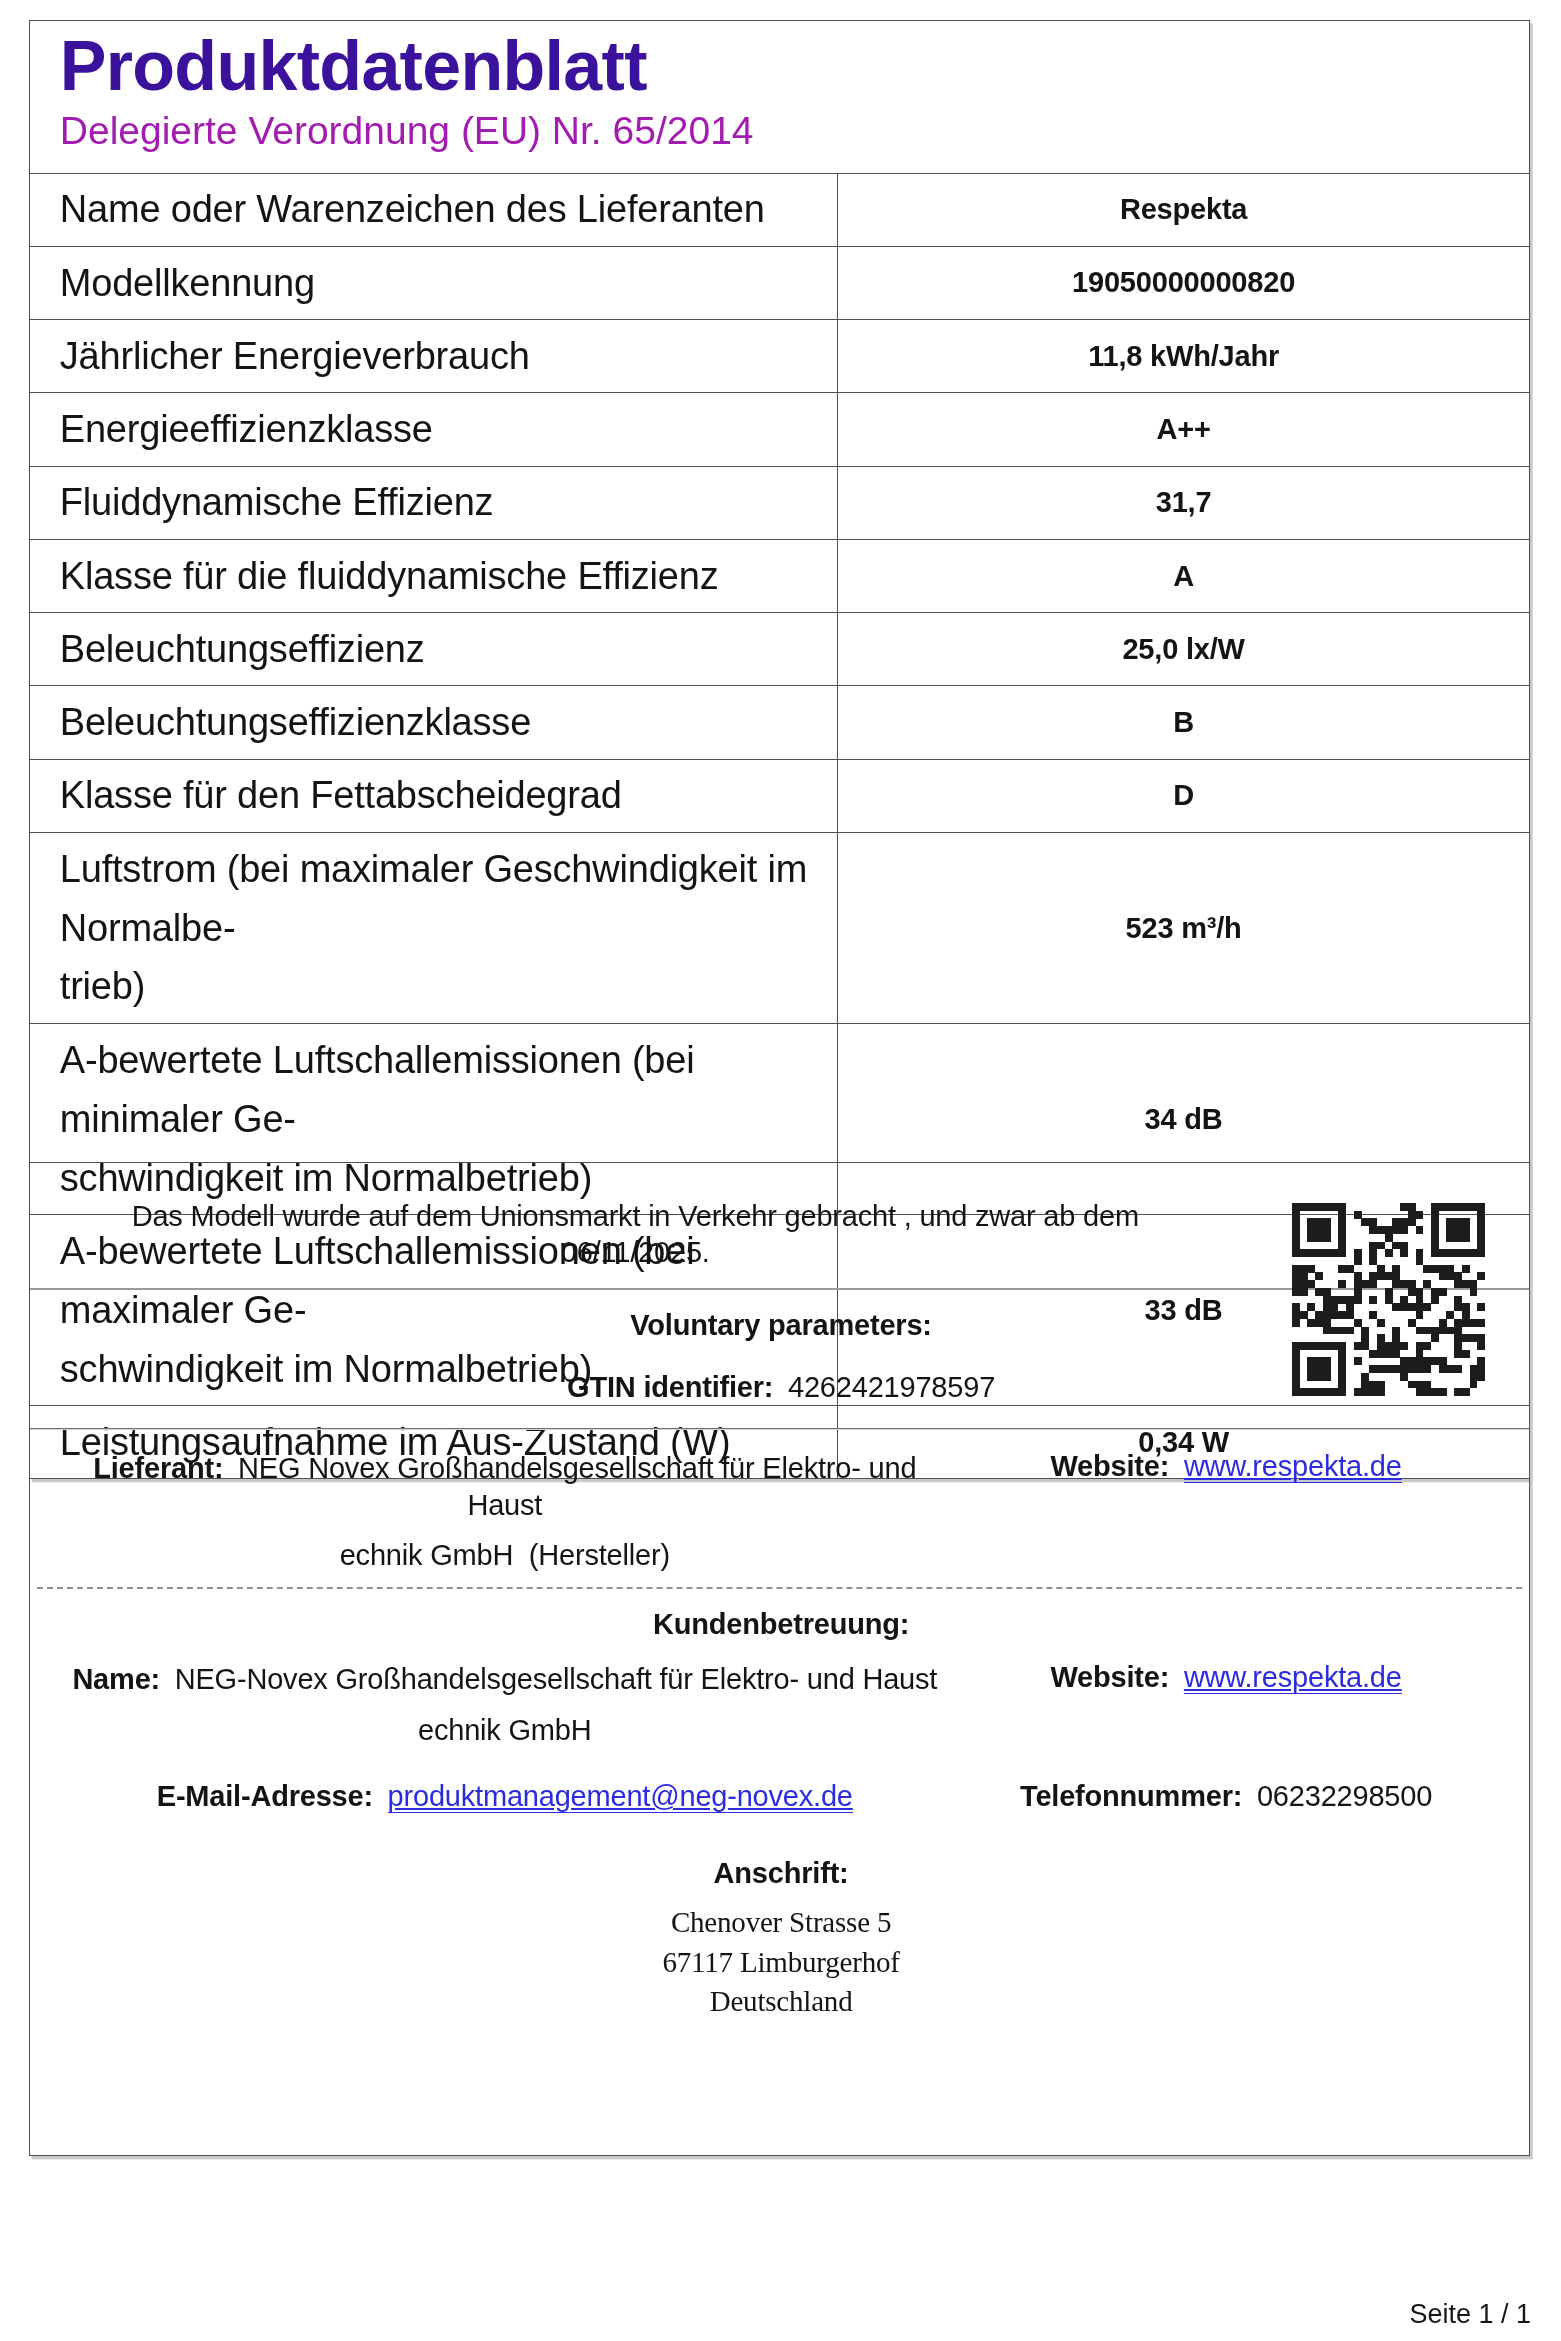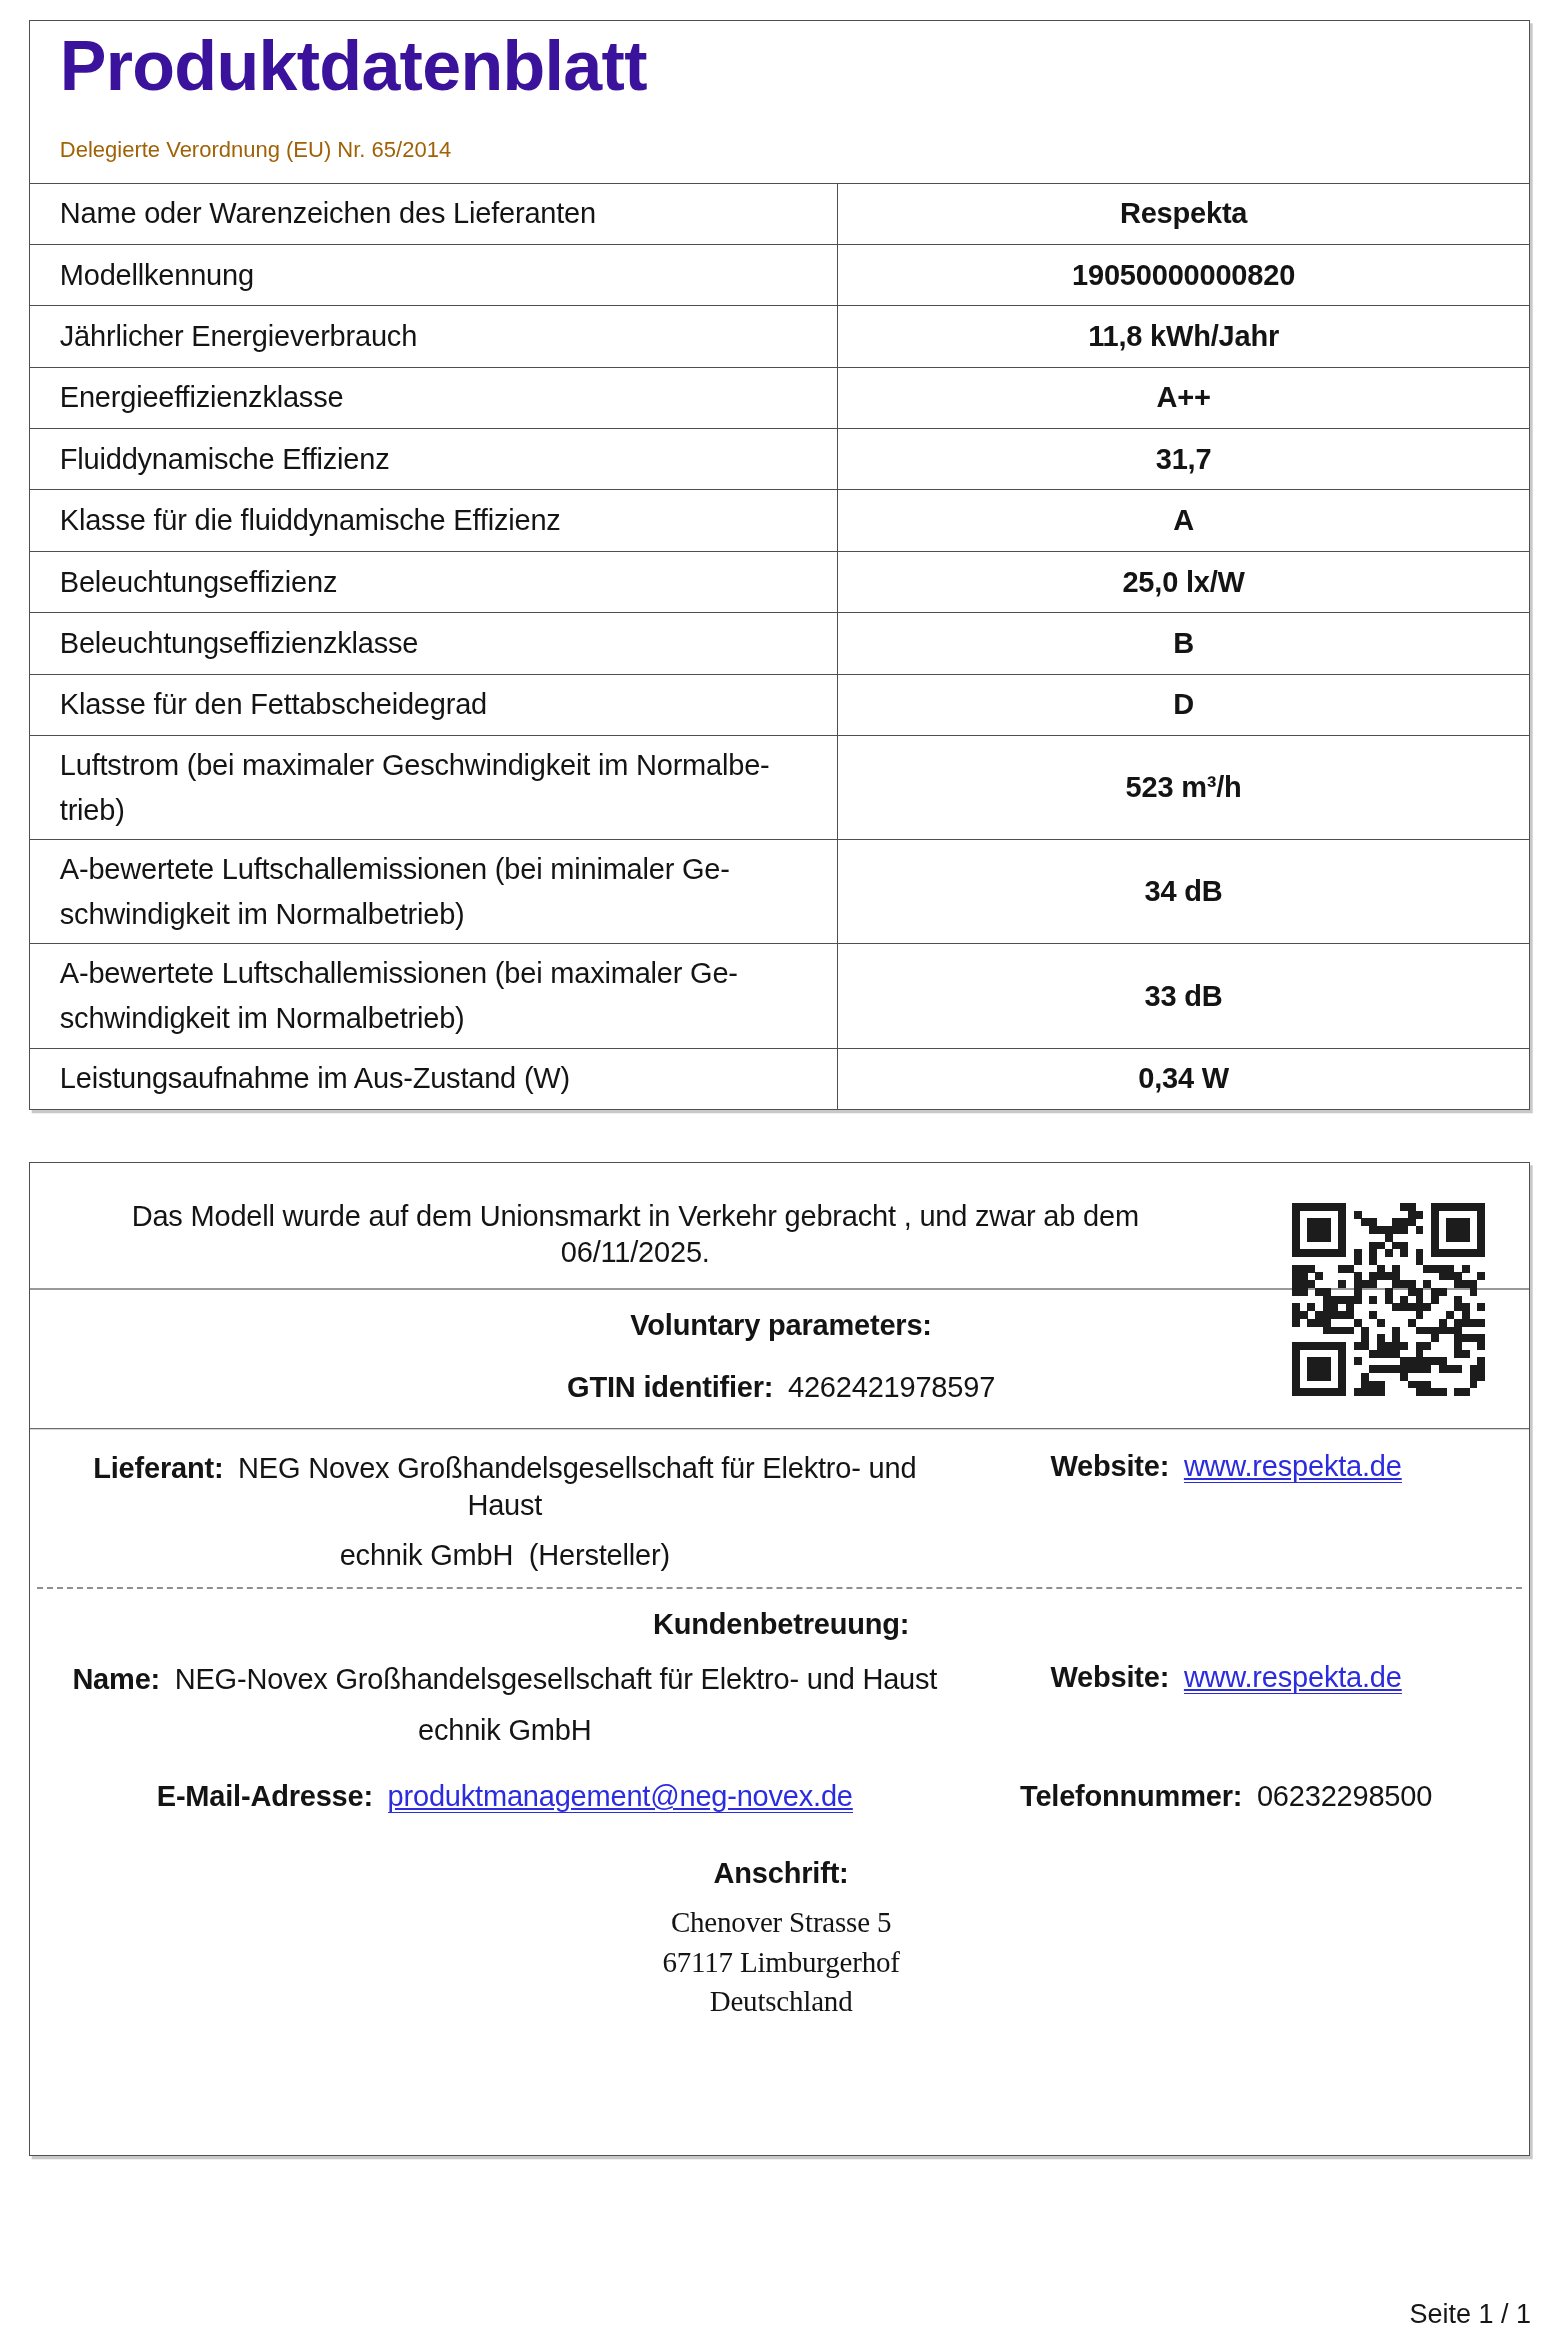--- a/index.html
+++ b/index.html
@@ -32,24 +32,24 @@
   }
   th.headcell{
     text-align:left;vertical-align:top;
     padding:8px 27px 20px 29.4px;font-weight:400;
   }
   .doc-title{
     font-size:70px;line-height:1.08;font-weight:700;
     color:var(--title);letter-spacing:-0.7px;
   }
   .doc-subtitle{
-    font-size:22px;margin-top:32px;color:#a16207;
+    font-size:39px;margin-top:4px;color:#a21caf;
   }
   td.lbl{
-    width:754px;font-size:29px;line-height:1.55;
+    width:754px;font-size:38px;line-height:1.55;
     padding:6.7px 23px 6.7px 29.4px;height:47px;
     white-space:pre-line;vertical-align:middle;letter-spacing:-0.2px;
   }
   td.val{
     font-size:29px;font-weight:700;text-align:center;vertical-align:middle;
     padding:6.7px 10.7px;letter-spacing:-0.2px;margin-top:16px;
   }
   tr.tall td{height:86px;}
 
   

